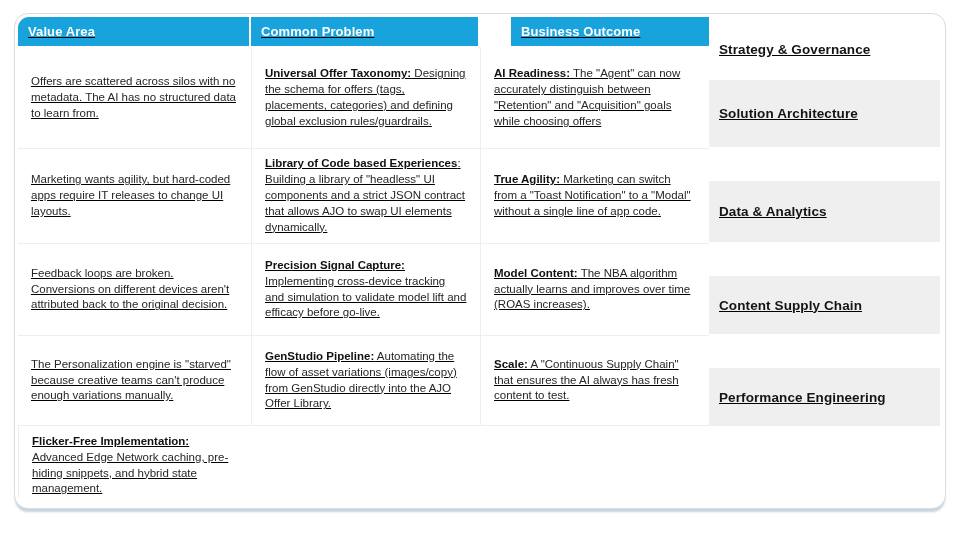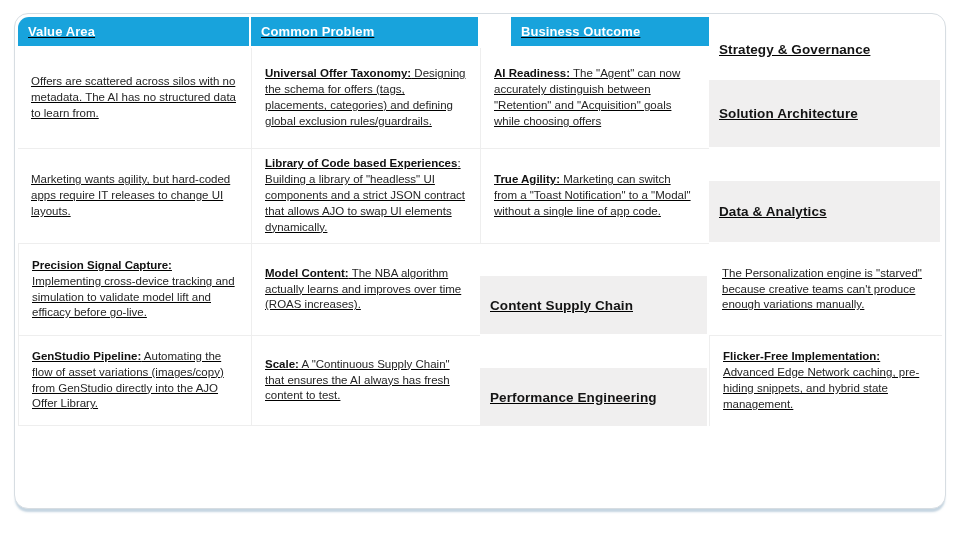--- a/index.html
+++ b/index.html
@@ -92,20 +92,23 @@
         <span>Marketing wants agility, but hard-coded apps require IT releases to change UI layouts.</span>
       </div>
     <div class="cell-text vline">
         <span><span class="lead">Library of Code based Experiences</span><span>: Building a library of "headless" UI components and a strict JSON contract that allows AJO to swap UI elements dynamically.</span></span>
       </div>
     <div class="cell-text vline">
         <span><span class="lead">True Agility:</span><span> Marketing can switch from a "Toast Notification" to a "Modal" without a single line of app code.</span></span>
       </div>
 
     <div class="cell-value">Data &amp; Analytics</div>
+    <div class="cell-text">
+        <span>Feedback loops are broken. Conversions on different devices aren't attributed back to the original decision.</span>
+      </div>
     <div class="cell-text vline">
         <span><span class="lead">Precision Signal Capture:</span><span> Implementing cross-device tracking and simulation to validate model lift and efficacy before go-live.</span></span>
       </div>
     <div class="cell-text vline">
         <span><span class="lead">Model Content:</span><span> The NBA algorithm actually learns and improves over time (ROAS increases).</span></span>
       </div>
 
     <div class="cell-value">Content Supply Chain</div>
     <div class="cell-text">
         <span>The Personalization engine is "starved" because creative teams can't produce enough variations manually.</span>

